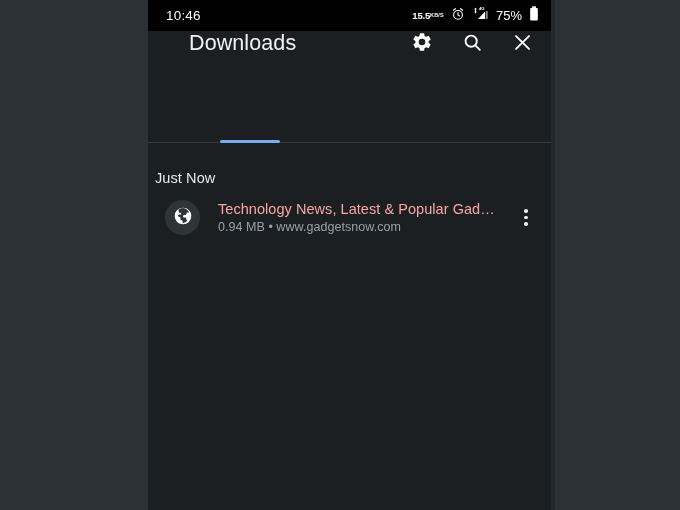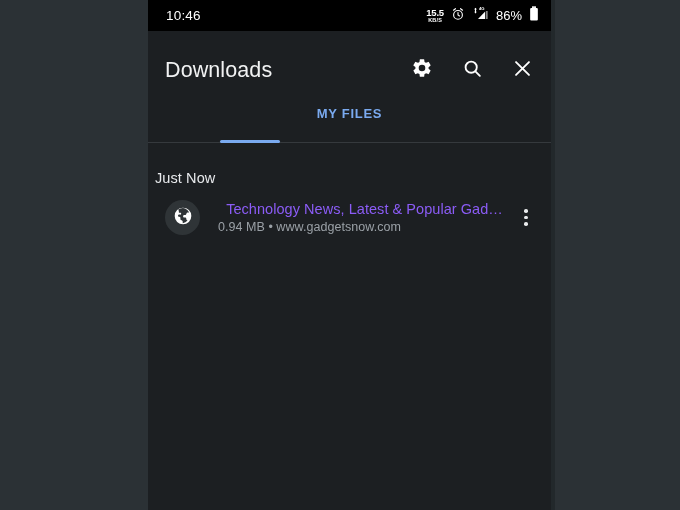--- a/index.html
+++ b/index.html
@@ -61,37 +61,38 @@
   }
   #status-right {
     margin-left: auto;
     display: flex;
     align-items: center;
     gap: 7px;
     color: #ffffff;
   }
   .net-speed {
     display: flex;
-    flex-direction: column;
+    flex-direction: row;
     align-items: center;
     line-height: 1;
   }
   .net-speed .val { font-size: 9.5px; font-weight: bold; letter-spacing: -.2px; }
   .net-speed .unit { font-size: 5.5px; font-weight: bold; letter-spacing: .2px; margin-top: .5px; }
 
   .ic { display: block; }
 
   .batt-pct { font-size: 13px; letter-spacing: 0; }
 
   
   #app-bar {
     height: 52px;
     display: flex;
-    align-items: flex-end;
+    align-items: flex-start;
     padding: 0 16px 0 17px;
+    margin-left: 24px;
   }
   #page-title {
     color: #f1f2f3;
     font-size: 21.5px;
     font-weight: 400;
     letter-spacing: .1px;
   }
   #app-bar-actions {
     margin-left: auto;
     display: flex;
@@ -172,26 +173,25 @@
     display: flex;
     align-items: center;
     justify-content: center;
   }
   .file-text {
     flex: 1 1 auto;
     min-width: 0;
     margin-left: 18px;
   }
   .file-title {
-    color: #8b5cf6;
+    color: #fca5a5;
     font-size: 14.5px;
     white-space: nowrap;
     overflow: hidden;
     letter-spacing: .05px;
-    text-align: center;
   }
   .file-sub {
     color: #9aa0a6;
     font-size: 12.5px;
     margin-top: 3px;
     white-space: nowrap;
     overflow: hidden;
     letter-spacing: .05px;
   }
   .overflow-btn {
@@ -245,21 +245,21 @@
           <svg width="17" height="15" viewBox="0 0 20 18">
             <path d="M4 3 L4 8" stroke="#ffffff" stroke-width="1.3" stroke-linecap="round"></path>
             <path d="M2.4 4.1 L4 2.2 L5.6 4.1" fill="#ffffff"></path>
             <path d="M2.4 6.9 L4 8.8 L5.6 6.9" fill="#ffffff"></path>
             <text x="11.5" y="5.3" font-family="Liberation Sans, sans-serif" font-size="5" font-weight="bold" fill="#ffffff" text-anchor="middle">4G</text>
             <path d="M7 15.5 L15.6 6.6 L15.6 15.5 Z" fill="#ffffff"></path>
             <path d="M16.6 6.0 L16.6 15.5 L18.6 15.5 L18.6 6.0 Z" fill="#8a8a8a"></path>
           </svg>
         </span>
 
-        <span class="batt-pct">86%</span>
+        <span class="batt-pct">75%</span>
 
         <span class="ic">
           <svg width="10" height="15" viewBox="0 0 12 18">
             <rect x="3.6" y="0.4" width="4.8" height="1.9" fill="#ffffff"></rect>
             <rect x="1.4" y="2.3" width="9.2" height="15.2" rx="1.2" fill="#ffffff"></rect>
           </svg>
         </span>
 
       </div>
     </div>
@@ -293,23 +293,20 @@
               <path d="M19.4 4.6 L4.6 19.4" stroke-linecap="round"></path>
             </svg>
           </span>
         </div>
 
       </div>
     </div>
 
 
     <div id="tabs">
-      <div class="tab active">
-        <span>MY FILES</span>
-      </div>
       <div id="tab-indicator"></div>
     </div>
 
     <div id="content">
 
       <div id="section-header">Just Now</div>
 
       <div class="file-row">
 
         <div class="file-avatar">

